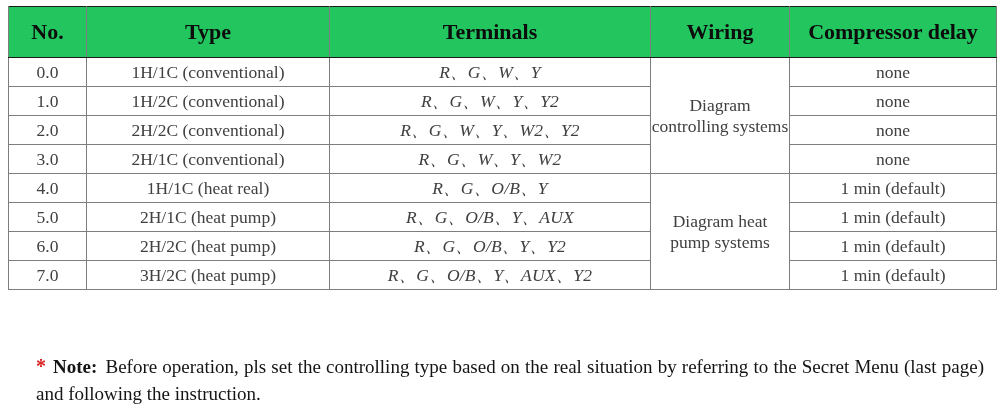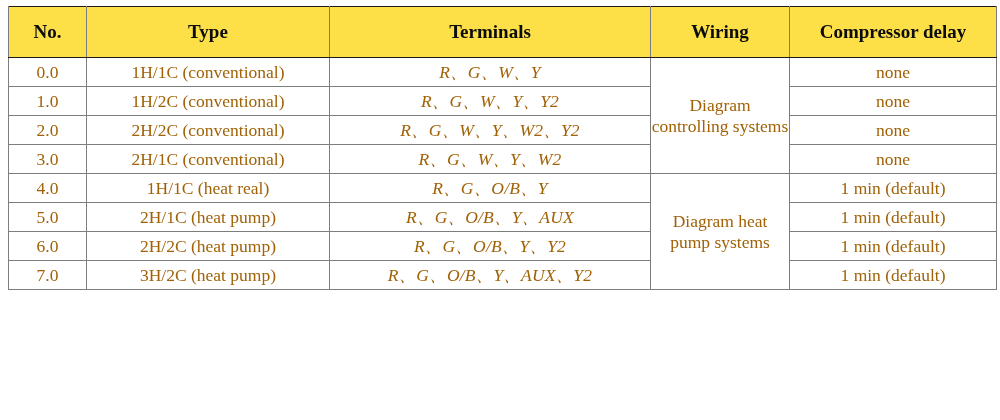--- a/index.html
+++ b/index.html
@@ -37,27 +37,27 @@
   }
 
   table.spec td, table.spec th {
     border: 1px solid #7d7d7d;
     padding: 0;
     text-align: center;
     vertical-align: middle;
     font-weight: normal;
     font-size: 17.5px;
     line-height: 1.15;
-    color: #a16207;
+    color: #404040;
   }
 
   table.spec thead th {
-    background: #fde047;
+    background: #22c55e;
     font-weight: bold;
-    font-size: 19px;
+    font-size: 22px;
     height: 50px;
     border-bottom: 1.5px solid #1b1b1b;
     border-top: none;
     color: #0c0c0c;
   }
 
   table.spec tbody td {
     height: 28px;
   }
 
@@ -171,14 +171,15 @@
           <td class="no-col">7.0</td>
           <td class="type-col">3H/2C (heat pump)</td>
           <td class="term-col">R、G、O/B、Y、AUX、Y2</td>
           <td class="delay-col">1 min (default)</td>
         </tr>
 
       </tbody>
     </table>
   </div>
 
+  <div class="note"><span class="star">*</span><span class="note-label">Note:</span> <span>Before operation, pls set the controlling type based on the real situation by referring to the Secret Menu (last page) and following the instruction.</span></div>
 
 </div>
 
 </body></html>

